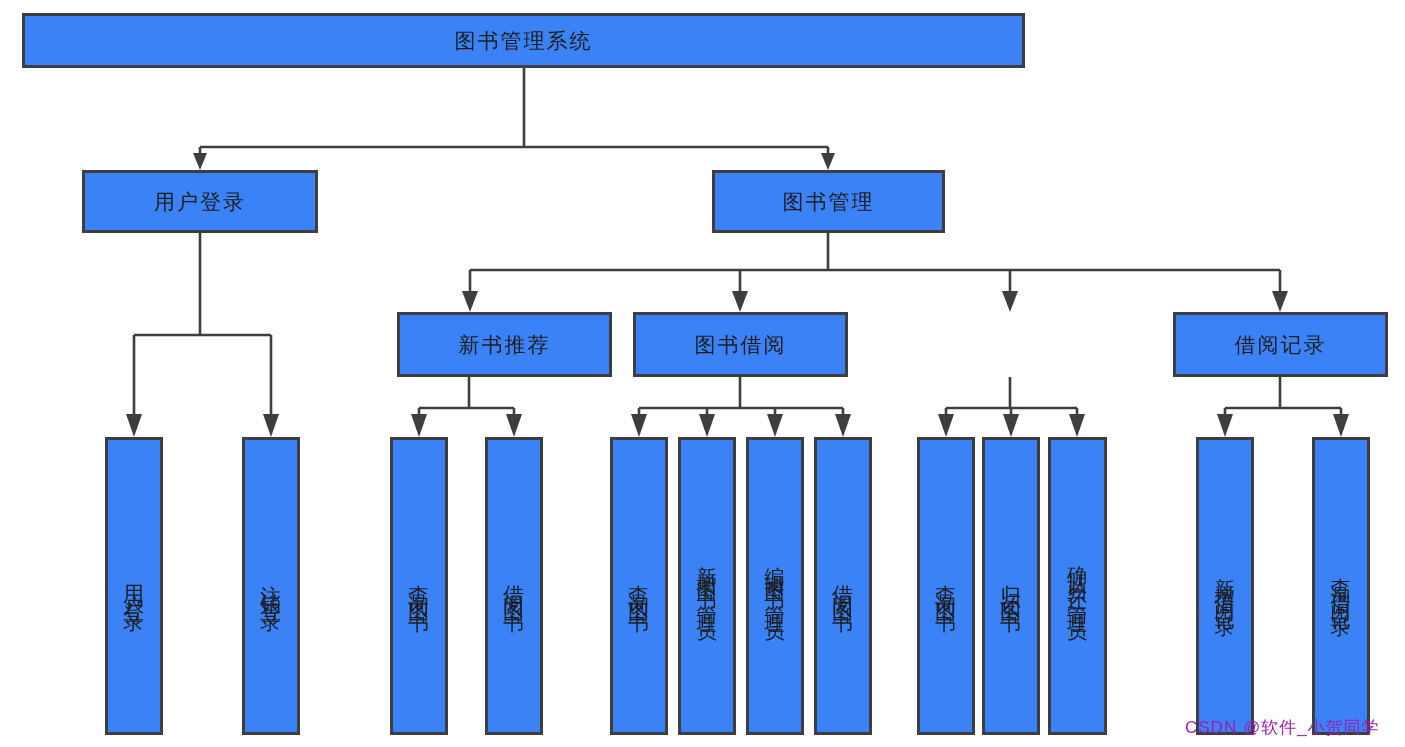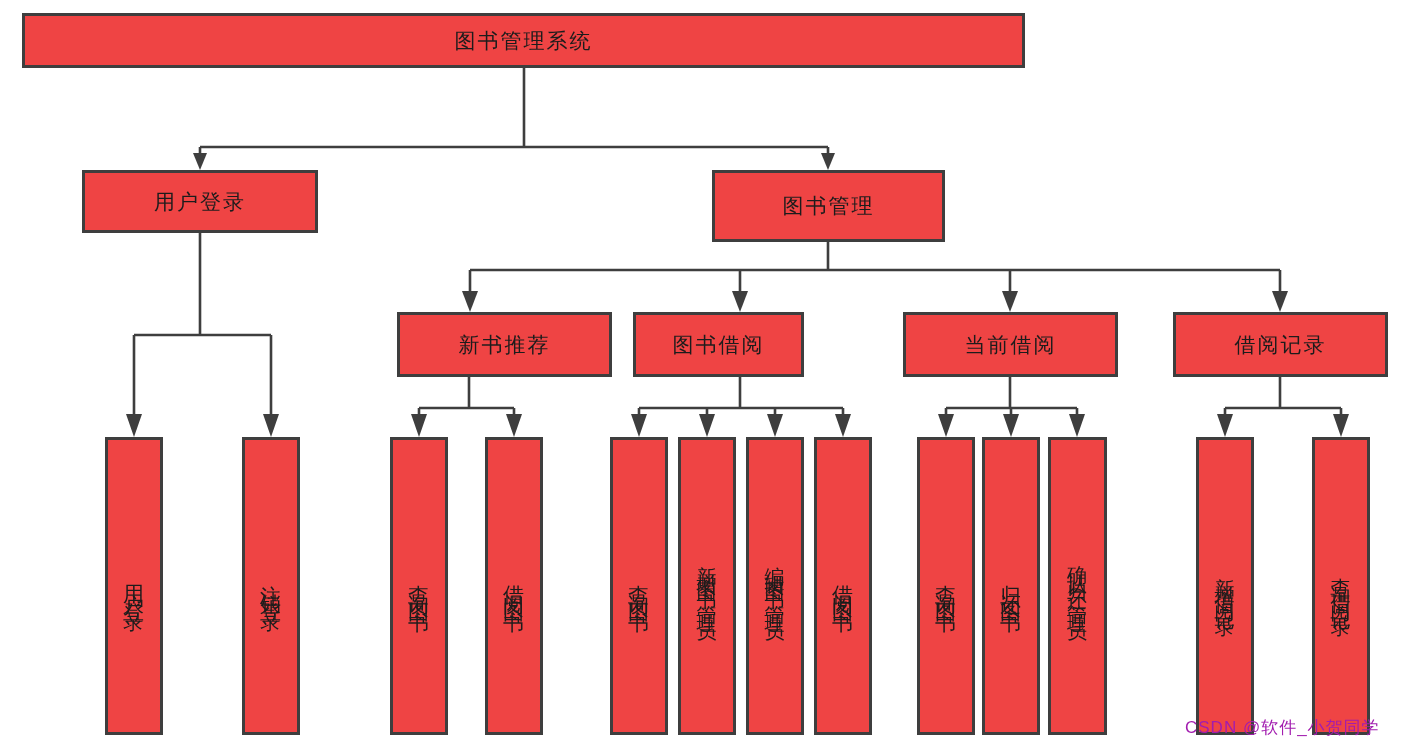--- a/index.html
+++ b/index.html
@@ -1,19 +1,19 @@
 <!DOCTYPE html>
 <html><head>
 <meta charset="utf-8">
 <style>
   html,body{margin:0;padding:0;background:#ffffff;}
   body{font-family:"Liberation Sans","DejaVu Sans",sans-serif;}
   .canvas{position:relative;width:1405px;height:747px;background:#ffffff;overflow:hidden;}
   .wires{position:absolute;left:0;top:0;width:1405px;height:747px;}
-  .node{position:absolute;box-sizing:border-box;border:3px solid #3e3e3e;background:#ef4444;
+  .node{position:absolute;box-sizing:border-box;border:3px solid #3e3e3e;background:#3b82f6;
         display:flex;align-items:center;justify-content:center;color:#1c1c1c;}
   .hnode{font-size:21px;letter-spacing:2px;white-space:nowrap;}
   .vnode{font-size:21px;}
   .vnode .vtext{writing-mode:vertical-rl;text-orientation:mixed;letter-spacing:9px;
         line-height:1;color:#1c1c1c;}
   .vnode .vtext.tight{letter-spacing:8px;font-size:20px;}
   .watermark{position:absolute;font-size:17px;color:#a21caf;letter-spacing:1px;white-space:nowrap;}
 </style>
 </head>
 <body>
@@ -61,32 +61,29 @@
     </g>
   </svg>
 
   <div class="node hnode" style="left:22px;top:13px;width:1003px;height:55px;">
     <span>图书管理系统</span>
   </div>
 
   <div class="node hnode" style="left:82px;top:170px;width:236px;height:63px;">
     <span>用户登录</span>
   </div>
-  <div class="node hnode" style="left:712px;top:170px;width:233px;height:72px;text-align:right;">
+  <div class="node hnode" style="left:712px;top:170px;width:233px;height:63px;text-align:right;">
     <span>图书管理</span>
   </div>
 
   <div class="node hnode" style="left:362px;top:312px;width:215px;height:65px;margin-left:35px;">
     <span>新书推荐</span>
   </div>
-  <div class="node hnode" style="left:633px;top:312px;width:171px;height:65px;">
+  <div class="node hnode" style="left:633px;top:312px;width:215px;height:65px;">
     <span>图书借阅</span>
-  </div>
-  <div class="node hnode" style="left:903px;top:312px;width:215px;height:65px;">
-    <span>当前借阅</span>
   </div>
   <div class="node hnode" style="left:1173px;top:312px;width:215px;height:65px;">
     <span>借阅记录</span>
   </div>
 
   <div class="node vnode" style="left:105px;top:437px;width:58px;height:298px;">
     <span class="vtext">用户登录</span>
   </div>
   <div class="node vnode" style="left:242px;top:437px;width:58px;height:298px;">
     <span class="vtext">注销登录</span>

